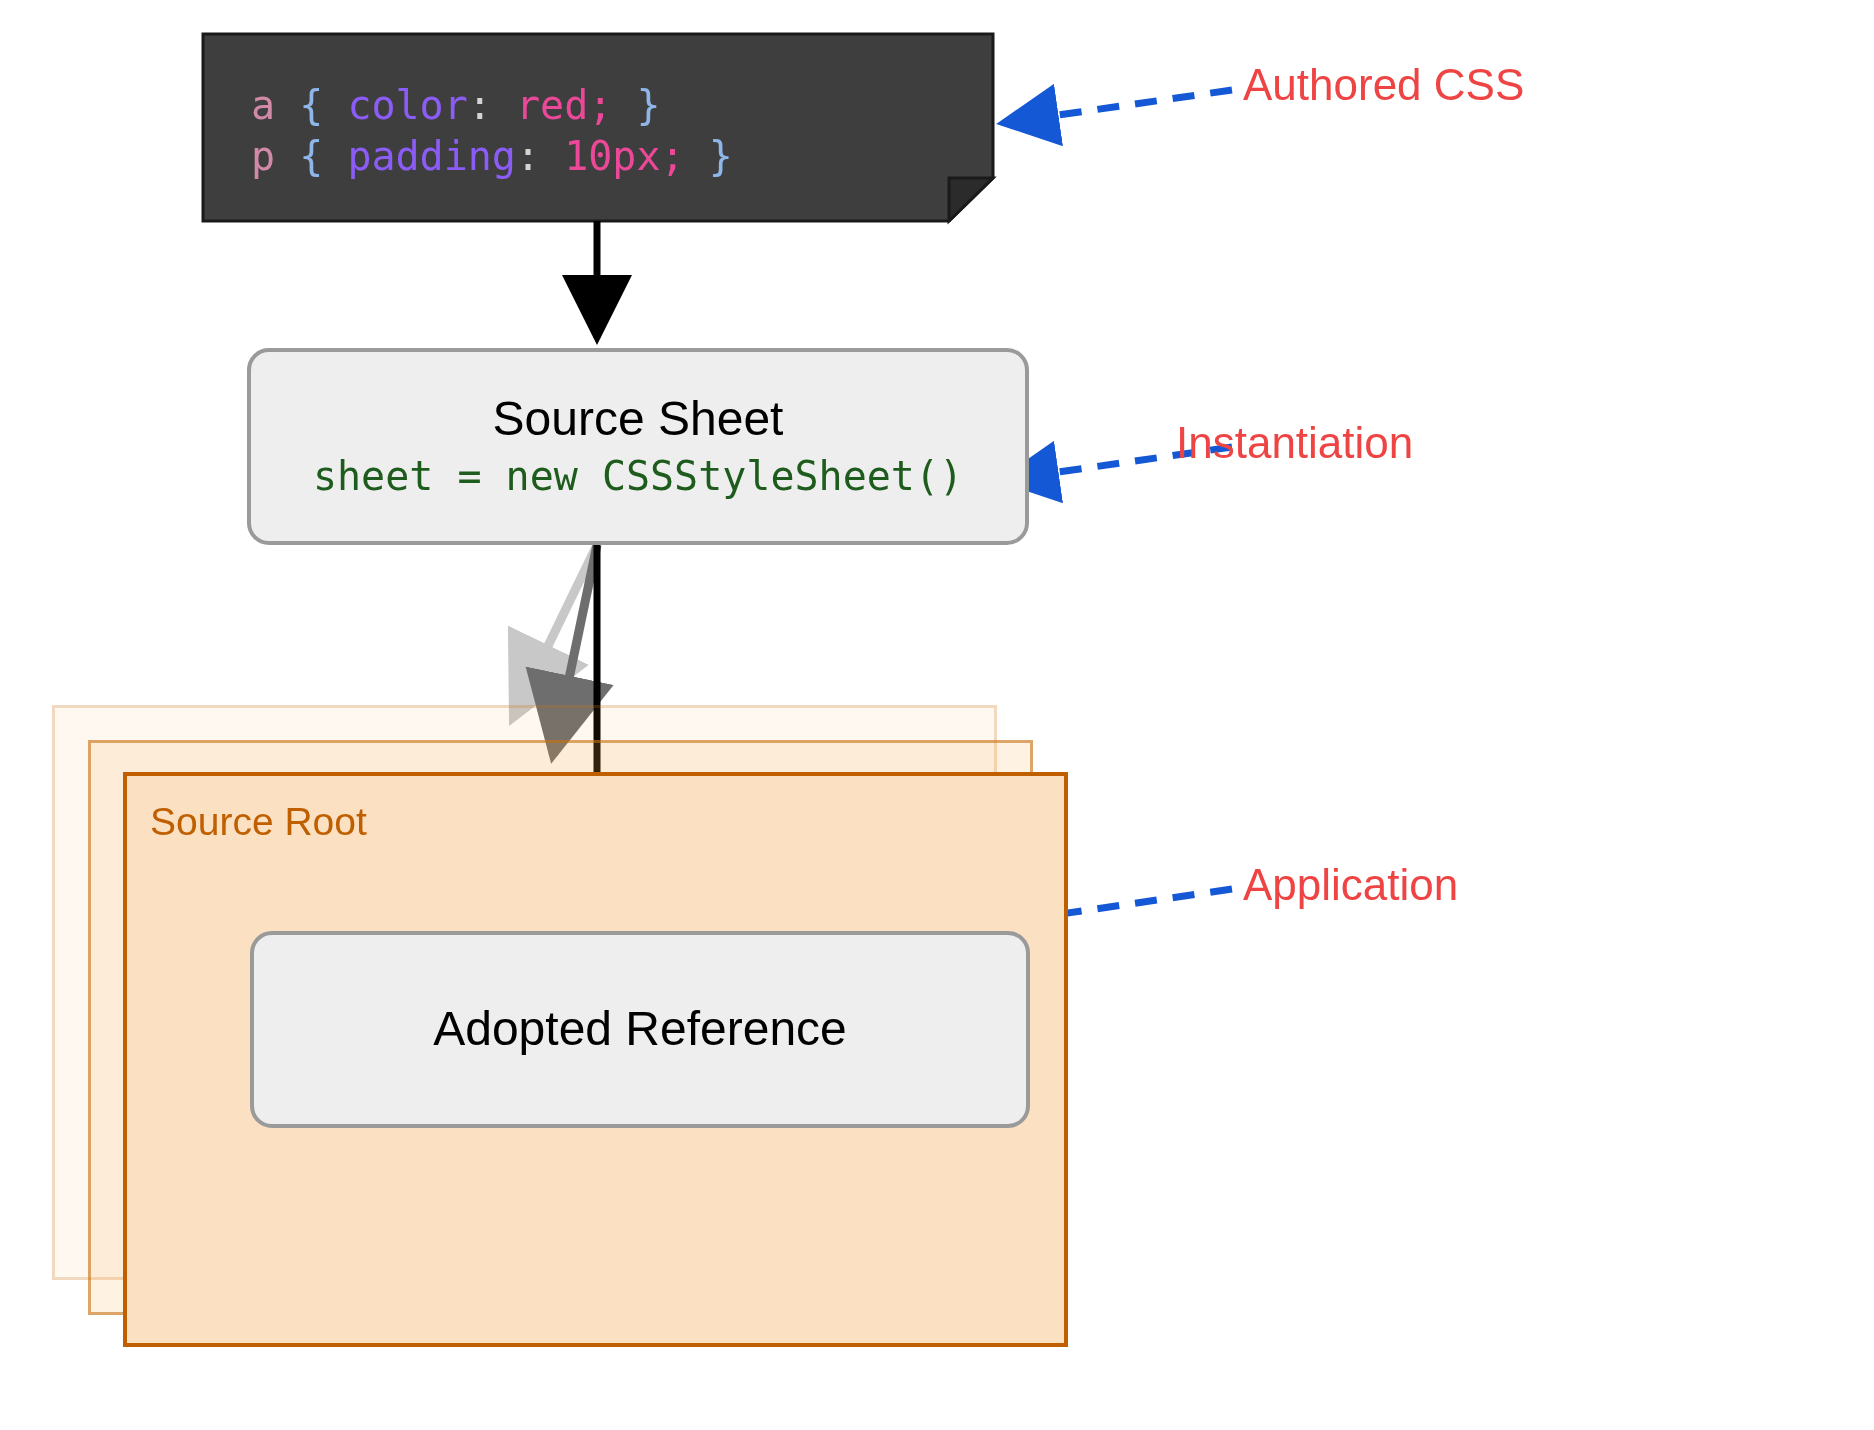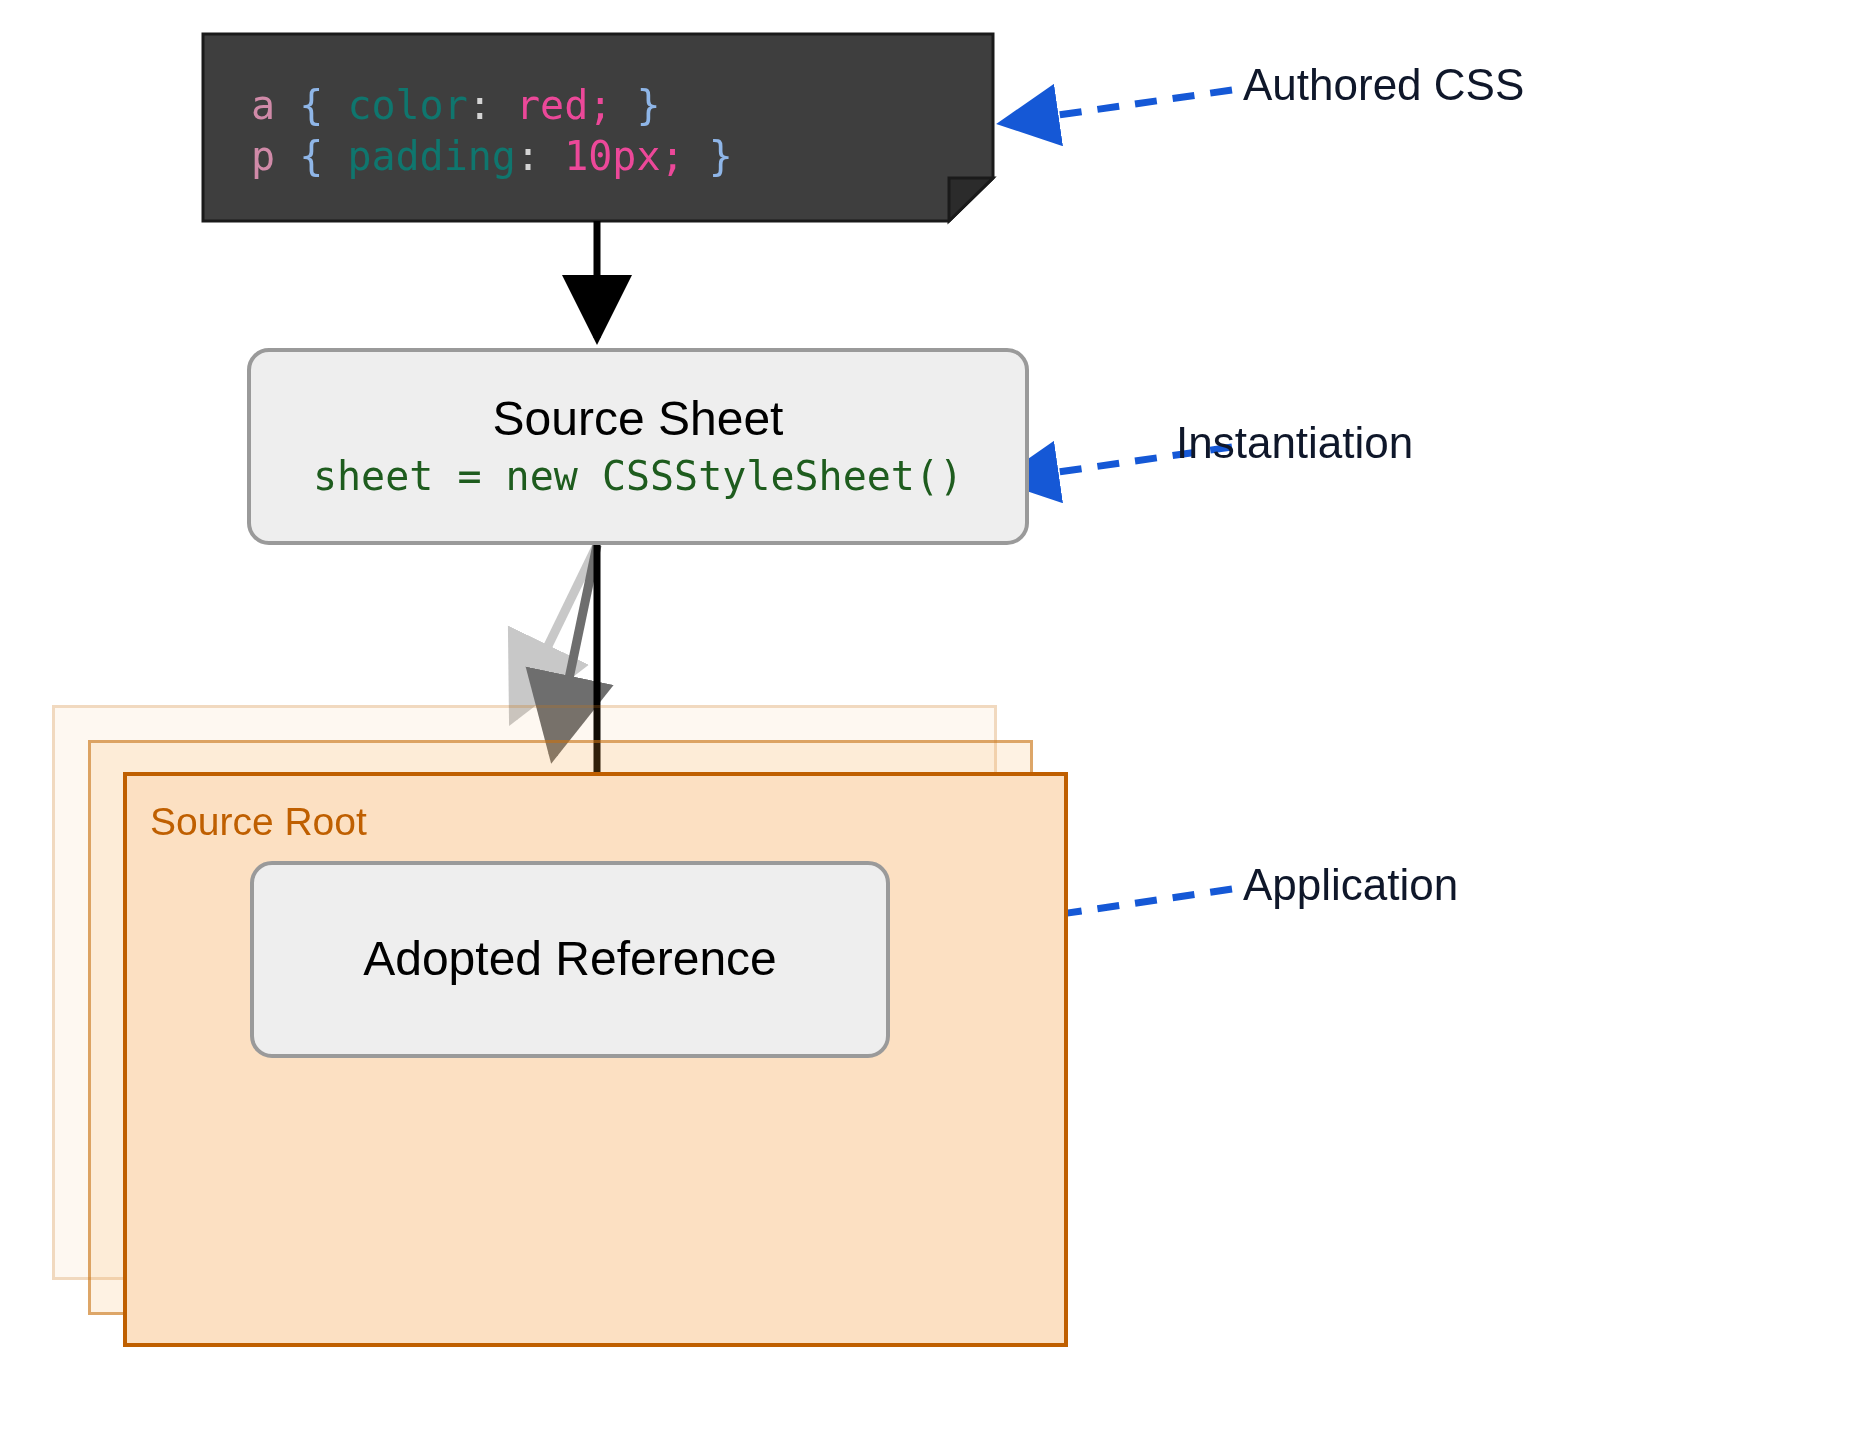--- a/index.html
+++ b/index.html
@@ -40,21 +40,21 @@
     left: 48px;
     top: 46px;
     font-family: "DejaVu Sans Mono", "Liberation Mono", monospace;
     font-size: 40px;
     line-height: 51px;
     white-space: pre;
     letter-spacing: 0px;
   }
   .tok-sel   { color: #d08aa8; }
   .tok-brace { color: #8fb6e8; }
-  .tok-prop  { color: #0f766e; text-align: center; }
+  .tok-prop  { color: #8b5cf6; text-align: center; }
   .tok-val   { color: #ec4899; }
   .tok-plain { color: #d4d4d4; }
 
   
   .rbox {
     position: absolute;
     background: #eeeeee;
     border: 4px solid #9a9a9a;
     border-radius: 22px;
     box-sizing: border-box;
@@ -81,22 +81,22 @@
     text-align: center;
   }
   #source-sheet-box {
     left: 205px;
     top: 348px;
     width: 782px;
     height: 197px;
   }
   #adopted-ref-box {
     left: 208px;
-    top: 861px;
-    width: 640px;
+    top: 931px;
+    width: 780px;
     height: 197px;
   }
 
   
   .shadow-layer {
     position: absolute;
     box-sizing: border-box;
   }
   #shadow-layer-back {
     left: 52px;
@@ -128,21 +128,21 @@
     top: 800px;
     color: #bf5f00;
     font-size: 39px;
     font-family: "Liberation Sans", sans-serif;
     white-space: nowrap;
   }
 
   
   .anno {
     position: absolute;
-    color: #0f172a;
+    color: #ef4444;
     font-size: 44px;
     font-family: "Liberation Sans", sans-serif;
     white-space: nowrap;
   }
   #anno-authored  { left: 1243px; top: 60px; }
   #anno-instant   { left: 1176px; top: 418px; }
   #anno-applic    { left: 1243px; top: 860px; }
 </style>
 </head>
 <body>

